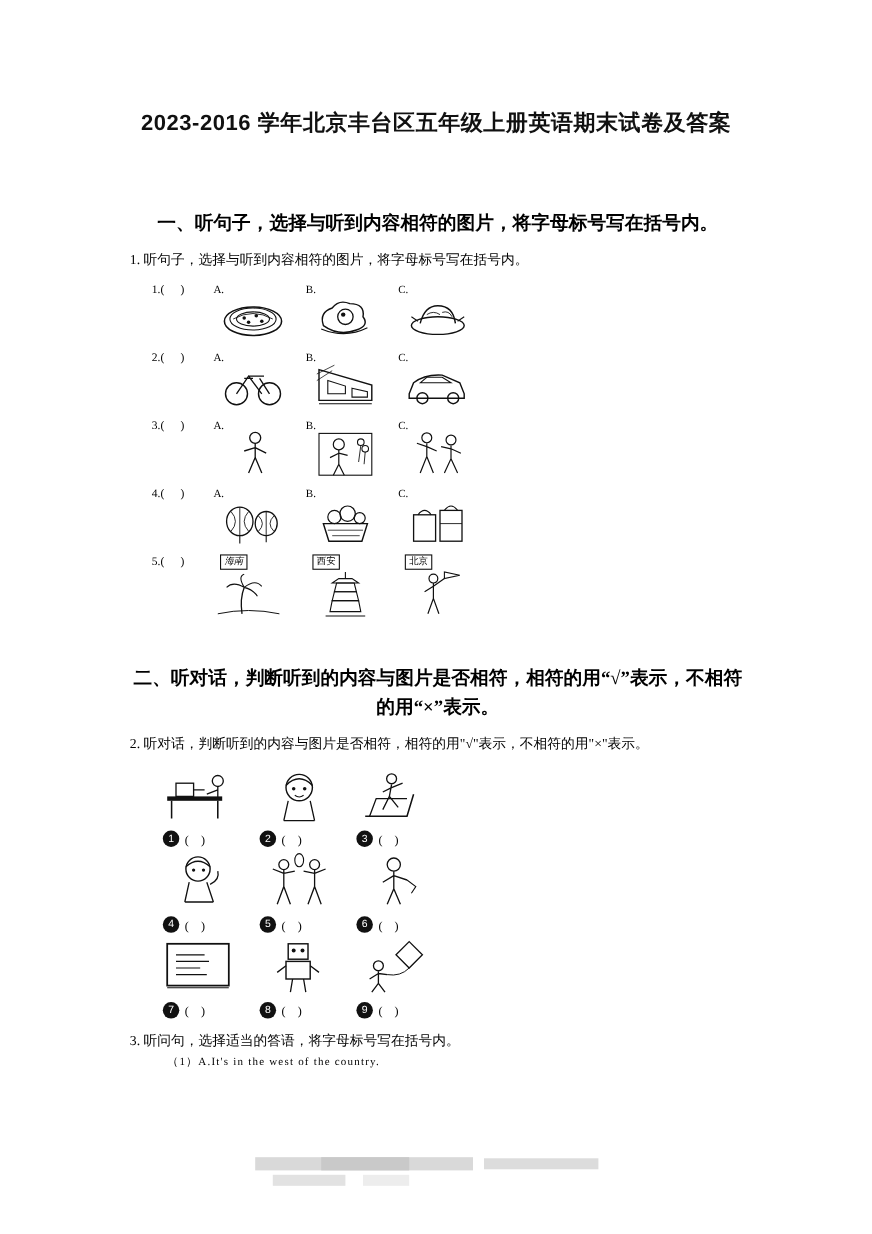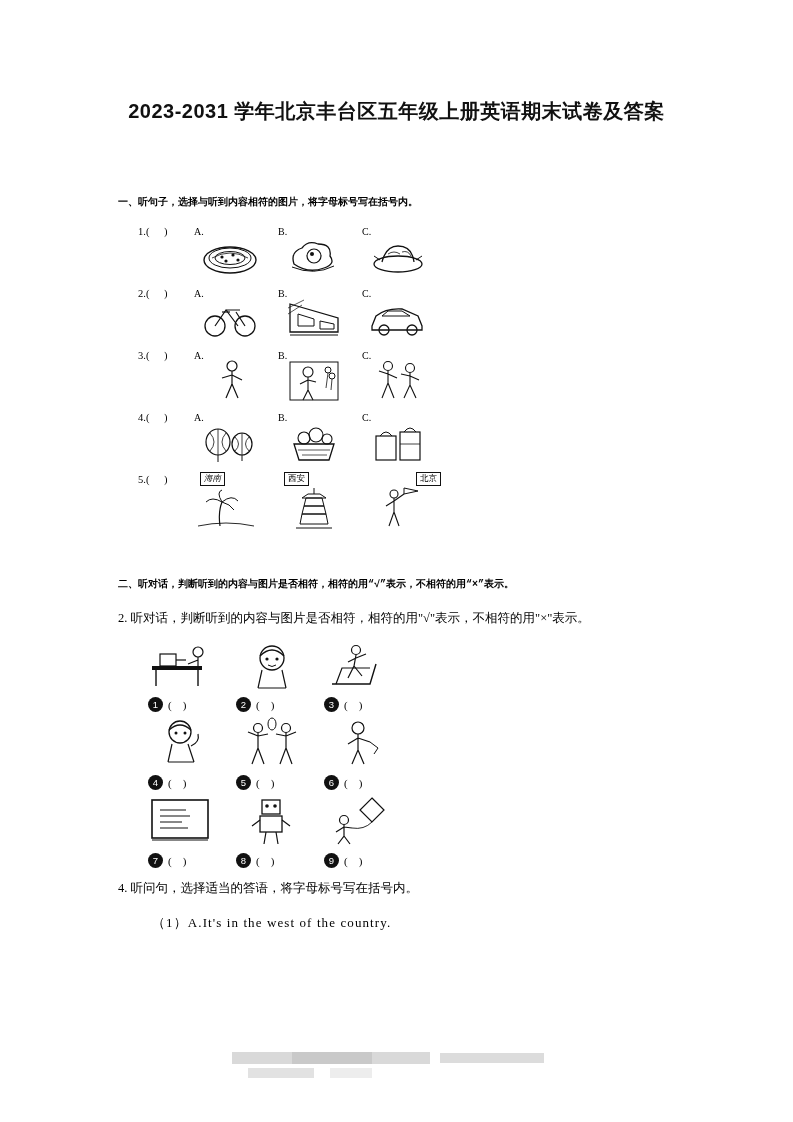--- a/index.html
+++ b/index.html
@@ -33,26 +33,27 @@
     letter-spacing: 0.5px;
     color: #111;
   }
   .content {
     position: absolute;
     left: 118px;
     top: 180px;
     width: 560px;
   }
   .sec-head {
-    font-family: Liberation Mono, monospace;
+    font-family: Liberation Serif, serif;
     font-weight: bold;
-    font-size: 10px;
+    font-size: 17px;
     line-height: 26px;
     color: #000;
     margin-top: 10px;
+    text-align: center;
   }
   .q-line {
     font-family: "Liberation Serif", serif;
     font-size: 12.5px;
     line-height: 24px;
     margin-top: 8px;
     color: #000;
   }
   
   .fig1 {
@@ -122,46 +123,46 @@
   }
   .paren {
     position: absolute;
     left: 22px;
     bottom: -1px;
     font-size: 11px;
     font-family: "Liberation Serif", serif;
   }
   .answer-line {
     font-family: "Liberation Serif", serif;
-    font-size: 13px;
-    margin-top: 14px;
+    font-size: 10px;
     padding-left: 34px;
     letter-spacing: 1.1px;
   }
   
   .redact {
     position: absolute;
     background: #d9d9d9;
   }
   .redact.r1 { left: 232px; top: 1052px; width: 198px; height: 12px; }
   .redact.r2 { left: 292px; top: 1052px; width: 80px; height: 12px; background:#c9c9c9;}
   .redact.r3 { left: 440px; top: 1053px; width: 104px; height: 10px; background:#dcdcdc;}
   .redact.r4 { left: 248px; top: 1068px; width: 66px; height: 10px; background:#e2e2e2;}
   .redact.r5 { left: 330px; top: 1068px; width: 42px; height: 10px; background:#ededed;}
 </style>
 </head>
 <body>
 
 <div class="page">
 
-  <div class="title">2023-2031 学年北京丰台区五年级上册英语期末试卷及答案</div>
+  <div class="title">2023-2016 学年北京丰台区五年级上册英语期末试卷及答案</div>
 
   <div class="content">
 
     <div class="sec-head">一、听句子，选择与听到内容相符的图片，将字母标号写在括号内。</div>
+    <div class="q-line">1. 听句子，选择与听到内容相符的图片，将字母标号写在括号内。</div>
 
     <div class="fig1">
 
       <div class="row1">
         <span class="rowlabel">1.(</span>
         <span class="rowlabel" style="left:26px;">)</span>
         <span class="optlabel" style="left:56px;">A.</span>
         <span class="optlabel" style="left:140px;">B.</span>
         <span class="optlabel" style="left:224px;">C.</span>
 
@@ -306,21 +307,21 @@
           </svg>
         </span>
       </div>
 
       <div class="row1" style="height:64px;">
         <span class="rowlabel">5.(</span>
         <span class="rowlabel" style="left:26px;">)</span>
 
         <span style="position:absolute;left:62px;top:2px;border:1px solid #111;padding:0 3px;font-size:8.5px;font-family:'Liberation Sans',sans-serif;font-style:italic;">海南</span>
         <span style="position:absolute;left:146px;top:2px;border:1px solid #111;padding:0 3px;font-size:8.5px;font-family:'Liberation Sans',sans-serif;">西安</span>
-        <span style="position:absolute;left:230px;top:2px;border:1px solid #111;padding:0 3px;font-size:8.5px;font-family:'Liberation Sans',sans-serif;margin-left:48px;">北京</span>
+        <span style="position:absolute;left:230px;top:2px;border:1px solid #111;padding:0 3px;font-size:8.5px;font-family:'Liberation Sans',sans-serif;">北京</span>
 
         <span class="sketch" style="left:58px;top:16px;">
           <svg class="sk-svg" viewBox="0 0 60 44" width="60" height="44">
             <path d="M24 40 Q22 26 26 16" fill="none" stroke="#111" stroke-width="1.2"></path>
             <path d="M26 16 Q16 10 10 16 M26 16 Q36 8 42 15 M26 16 Q20 6 26 4 M26 16 Q34 18 38 24" fill="none" stroke="#111" stroke-width="1"></path>
             <path d="M2 40 Q30 34 58 40" fill="none" stroke="#111" stroke-width=".9"></path>
           </svg>
         </span>
 
         <span class="sketch" style="left:146px;top:16px;">
@@ -450,21 +451,21 @@
             <path d="M50 28 Q42 36 30 34" fill="none" stroke="#111" stroke-width=".9"></path>
             <circle cx="22" cy="26" r="4.5" fill="none" stroke="#111" stroke-width="1.2"></circle>
             <path d="M22 31 L22 42 L16 50 M22 42 L28 50 M22 33 L30 34 M22 33 L14 38" fill="none" stroke="#111" stroke-width="1.2"></path>
           </svg>
           <span class="badge">9</span>
           <span class="paren">(　)</span>
         </div>
       </div>
     </div>
 
-    <div class="q-line">4. 听问句，选择适当的答语，将字母标号写在括号内。</div>
+    <div class="q-line">3. 听问句，选择适当的答语，将字母标号写在括号内。</div>
     <div class="answer-line">（1）A.It's in the west of the country.</div>
   </div>
 
   <div class="redact r1"></div>
   <div class="redact r2"></div>
   <div class="redact r3"></div>
   <div class="redact r4"></div>
   <div class="redact r5"></div>
 </div>
 

